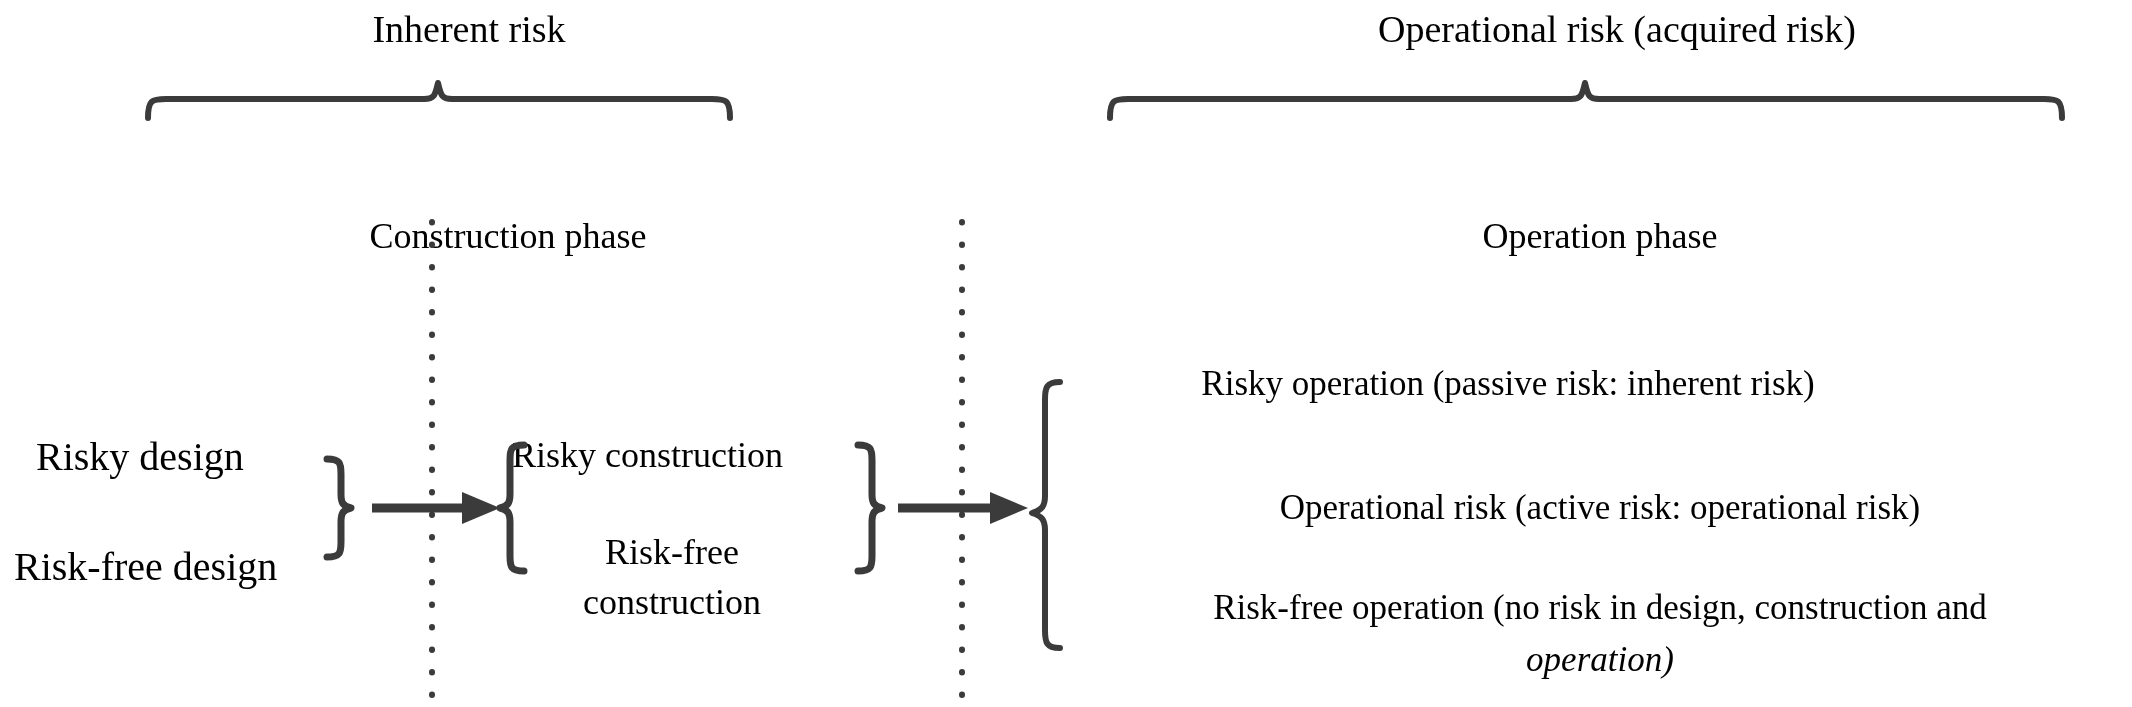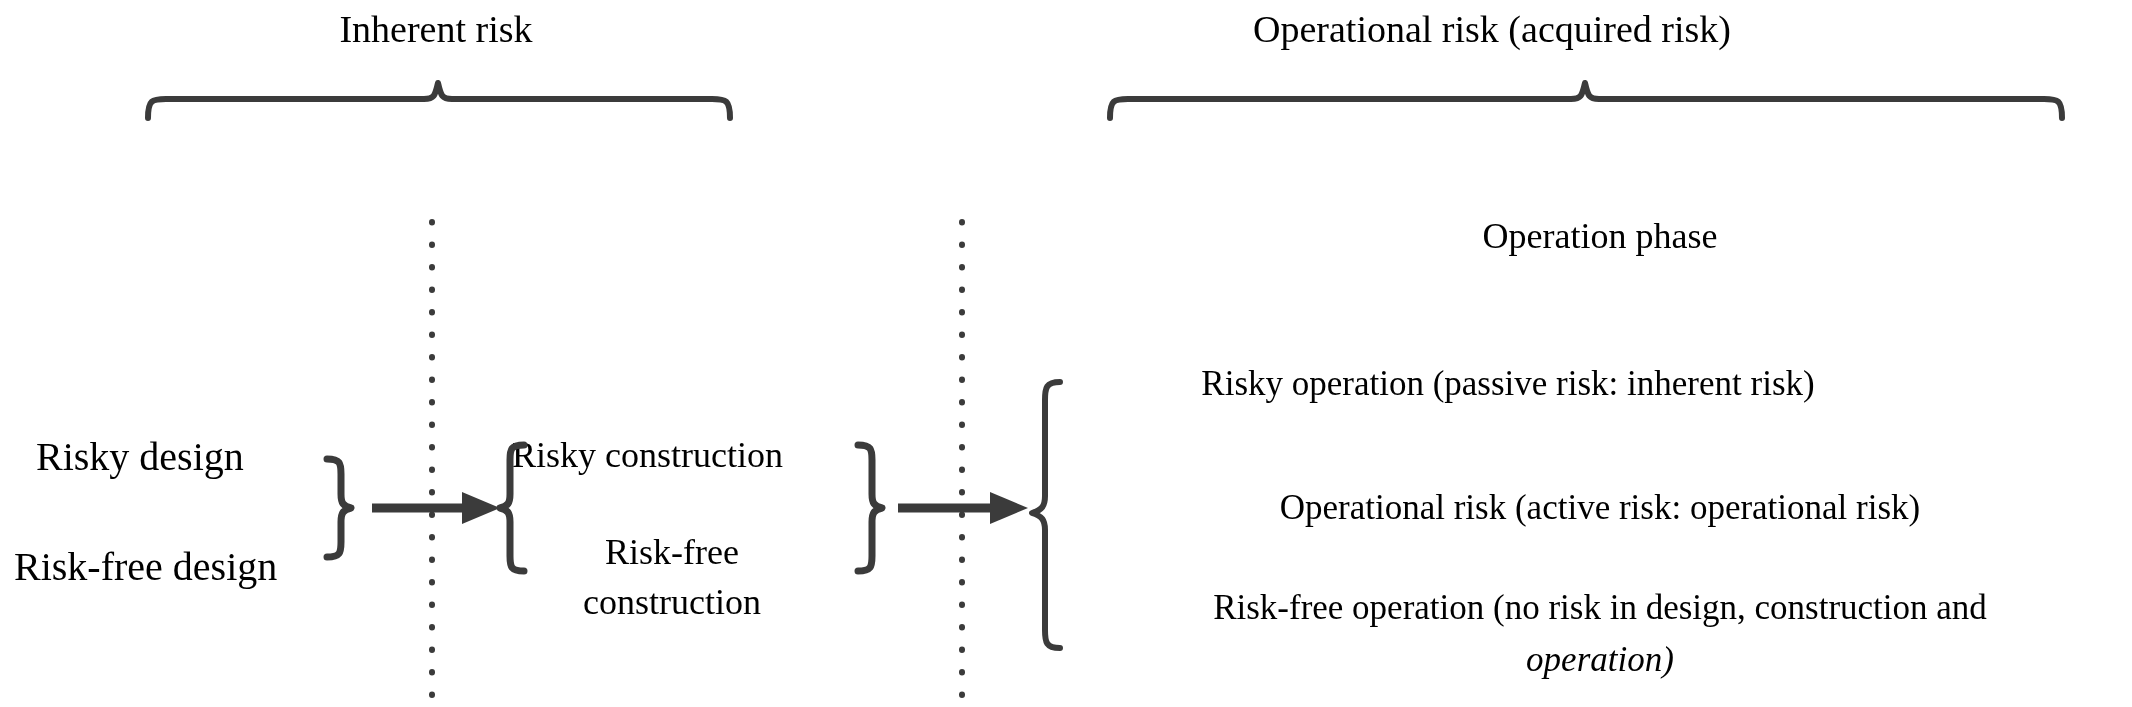--- a/index.html
+++ b/index.html
@@ -21,20 +21,21 @@
     white-space: pre;
     line-height: 1.12;
     color: #000000;
   }
   .txt.center {
     text-align: center;
     transform: translateX(-50%);
   }
   .group-label {
     font-size: 38px;
+    margin-left: 33px;
   }
   .phase-label {
     font-size: 36px;
   }
   .phase-label-big {
     font-size: 46px;
   }
   .item-label {
     font-size: 36px;
   }
@@ -84,23 +85,24 @@
     fill: none;
   }
 </style>
 </head>
 <body>
 
 <div id="diagram-root">
 
   <div class="txt center group-label" style="left:436px; top:8px;">Inherent risk</div>
 
-  <div class="txt center group-label" style="left:1492px; top:8px;">Operational risk (acquired risk)</div>
+  <div class="txt center group-label" style="left:1584px; top:8px;">Operational risk (acquired risk)</div>
 
 
+  <div class="txt center phase-label" style="left:508px; top:216px;">Construction phase</div>
 
   <div class="txt center phase-label" style="left:1600px; top:216px;">Operation phase</div>
 
   <div class="txt item-label-big" style="left:36px; top:435px;">Risky design</div>
 
   <div class="txt item-label-big" style="left:14px; top:545px;">Risk-free design</div>
 
   <div class="txt item-label" style="left:512px; top:435px;">Risky construction</div>
 
   <div class="txt center item-label" style="left:672px; top:532px;">Risk-free</div>

